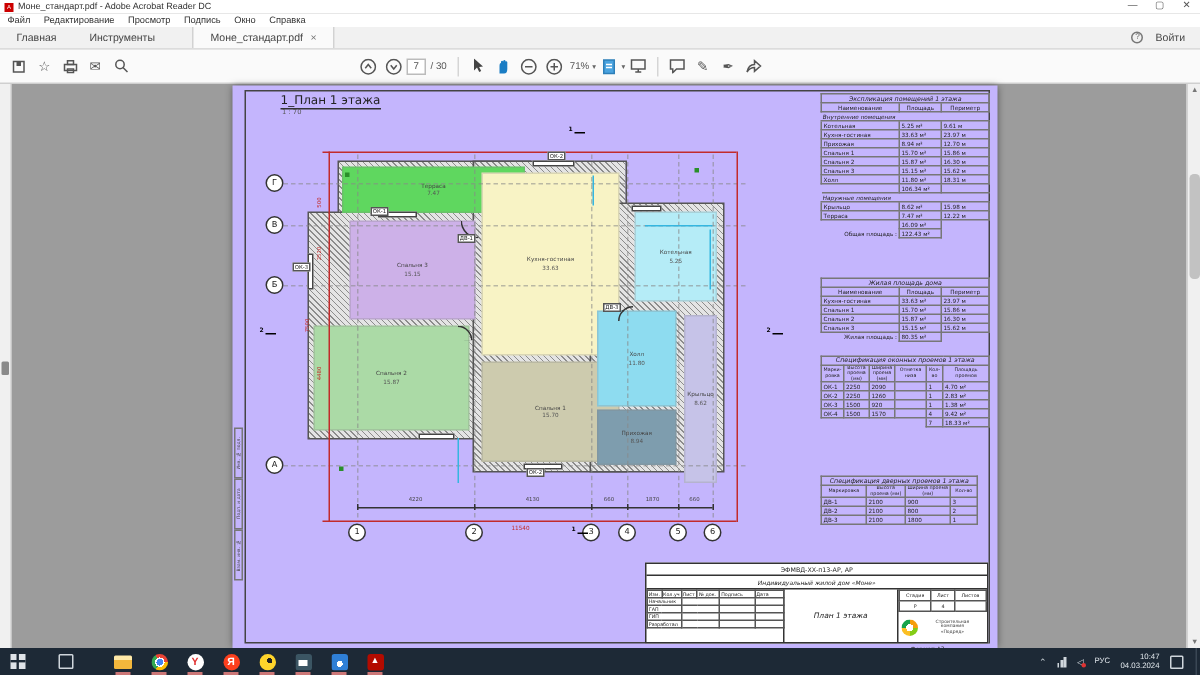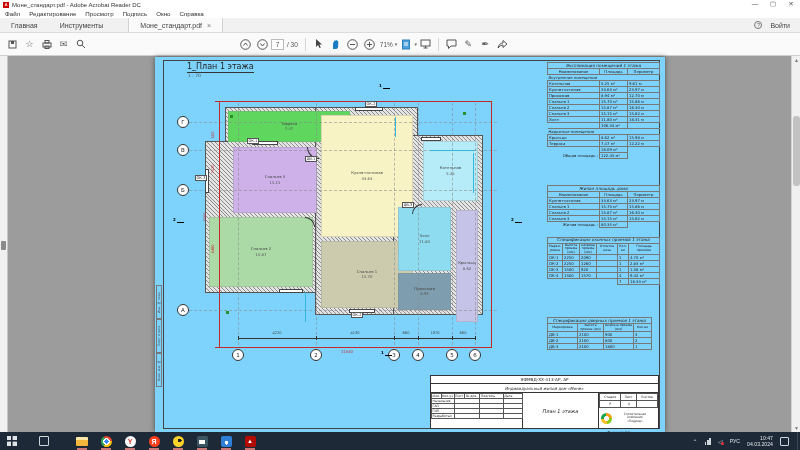--- a/index.html
+++ b/index.html
@@ -27,21 +27,21 @@
   .zoomtxt{padding:0 2px;}
   .caret{font-size:5px;color:#666;}
   
   .docarea{position:absolute;left:0;top:56px;right:0;bottom:18px;background:#9c9c9c;}
   .sidestrip{position:absolute;left:0;top:0;bottom:0;width:8px;background:#f0f0f0;border-right:1px solid #c6c6c6;}
   .striptoggle{position:absolute;left:1px;top:185px;width:5px;height:9px;background:#8a8a8a;border-radius:1px;}
   .scrolltrack{position:absolute;right:0;top:0;bottom:0;width:9px;background:#f0f0f0;border-left:1px solid #d2d2d2;}
   .scrollthumb{position:absolute;left:1px;top:60px;width:7px;height:70px;background:#c2c2c2;border-radius:3px;}
   .scrollarrow{position:absolute;left:0;width:9px;text-align:center;font-size:5px;color:#777;}
   
-  .page{position:absolute;left:155px;top:1px;width:510px;height:375px;background:#7dd3fc;box-shadow:0 0 5px rgba(0,0,0,.5);font-family:"DejaVu Sans",sans-serif;}
+  .page{position:absolute;left:155px;top:1px;width:510px;height:375px;background:#c4b5fd;box-shadow:0 0 5px rgba(0,0,0,.5);font-family:"DejaVu Sans",sans-serif;}
   .frame{position:absolute;left:8px;top:3px;width:497px;height:369px;border:1px solid #444;}
   .dtitle{position:absolute;left:32px;top:5px;font-size:8px;color:#222;border-bottom:.8px solid #333;padding-bottom:.5px;}
   .dscale{position:absolute;left:33px;top:16px;font-size:4.5px;color:#555;}
   .plan{position:absolute;left:0;top:0;right:0;bottom:0;}
   .hatch{position:absolute;background:repeating-linear-gradient(45deg,#8c8c8c 0 .7px,#e4e4e4 .7px 2.8px);border:.6px solid #555;}
   .room{position:absolute;border:.6px solid #8884;display:flex;flex-direction:column;align-items:center;justify-content:center;text-align:center;overflow:hidden;}
   .rname{font-size:3.8px;color:#444;line-height:4.2px;}
   .rarea{font-size:3.8px;color:#555;}
   .axv{position:absolute;width:0;border-left:.6px dashed #888;opacity:.55;}
   .axh{position:absolute;height:0;border-top:.6px dashed #888;opacity:.55;}

